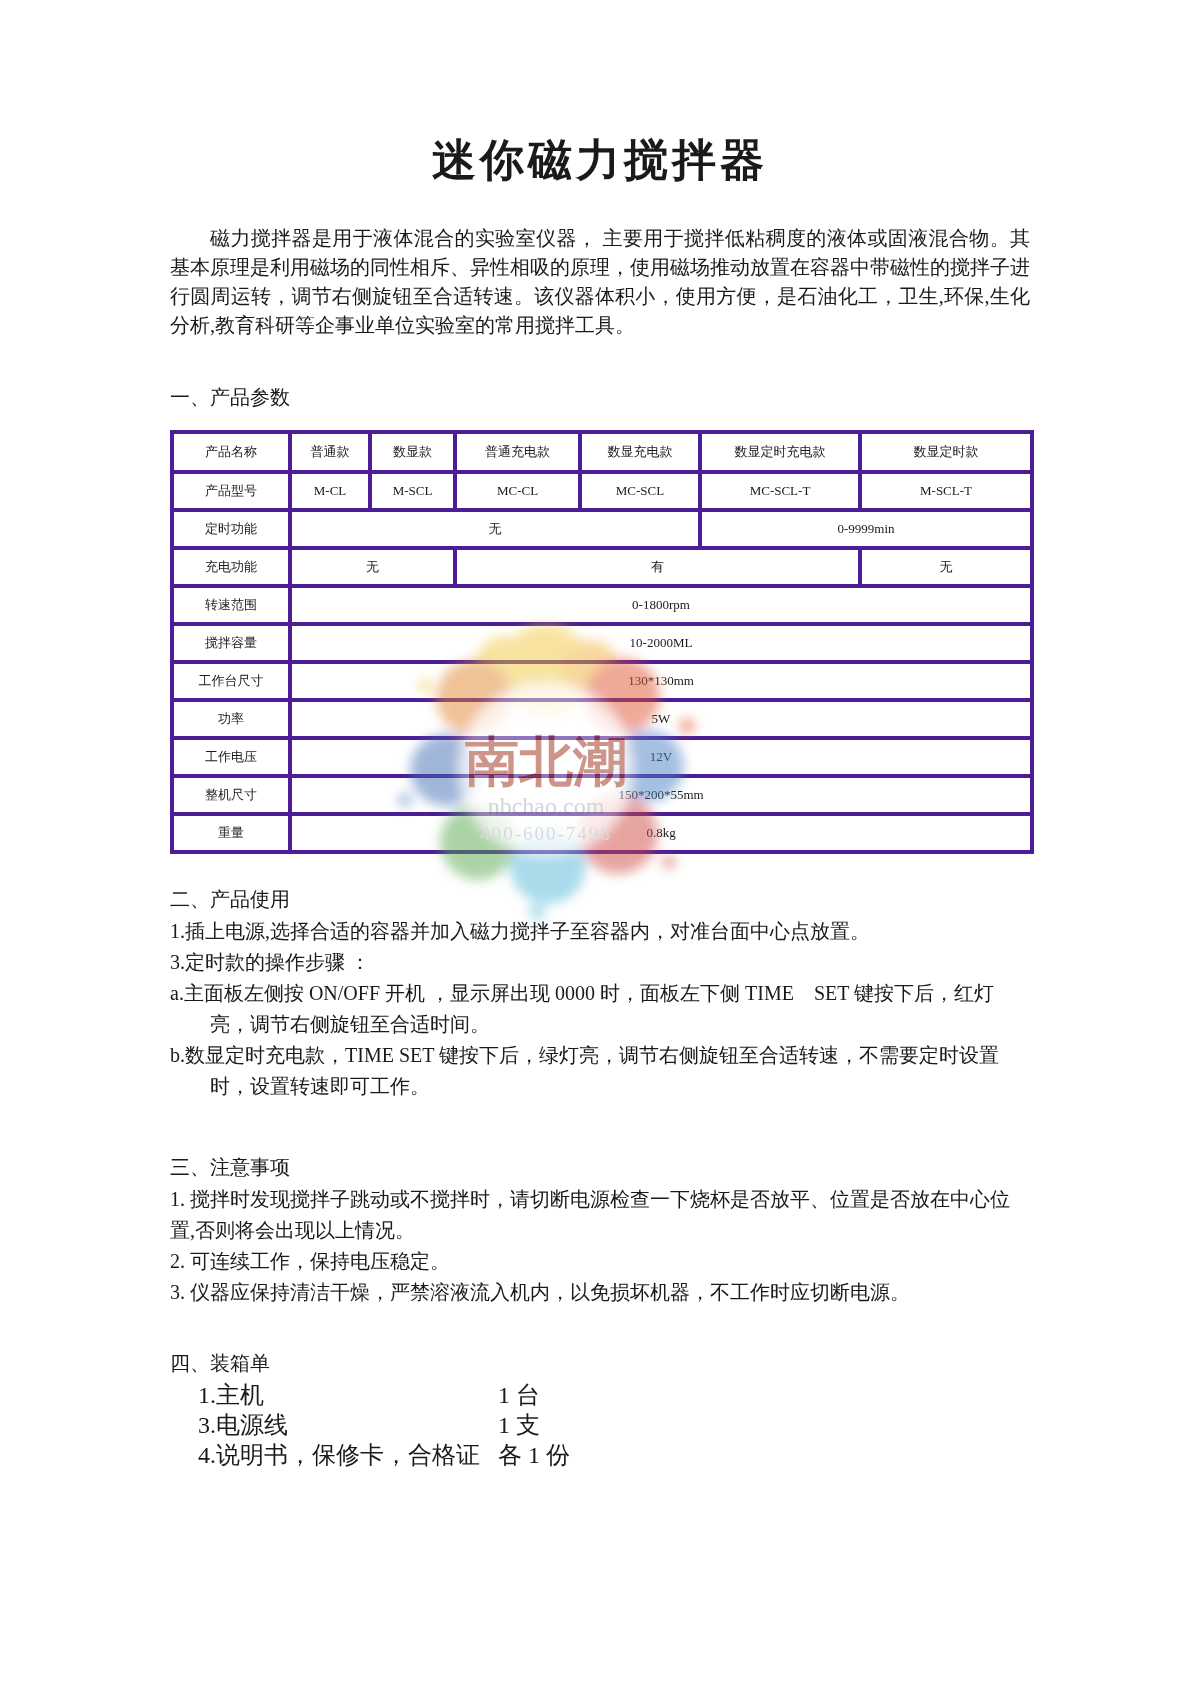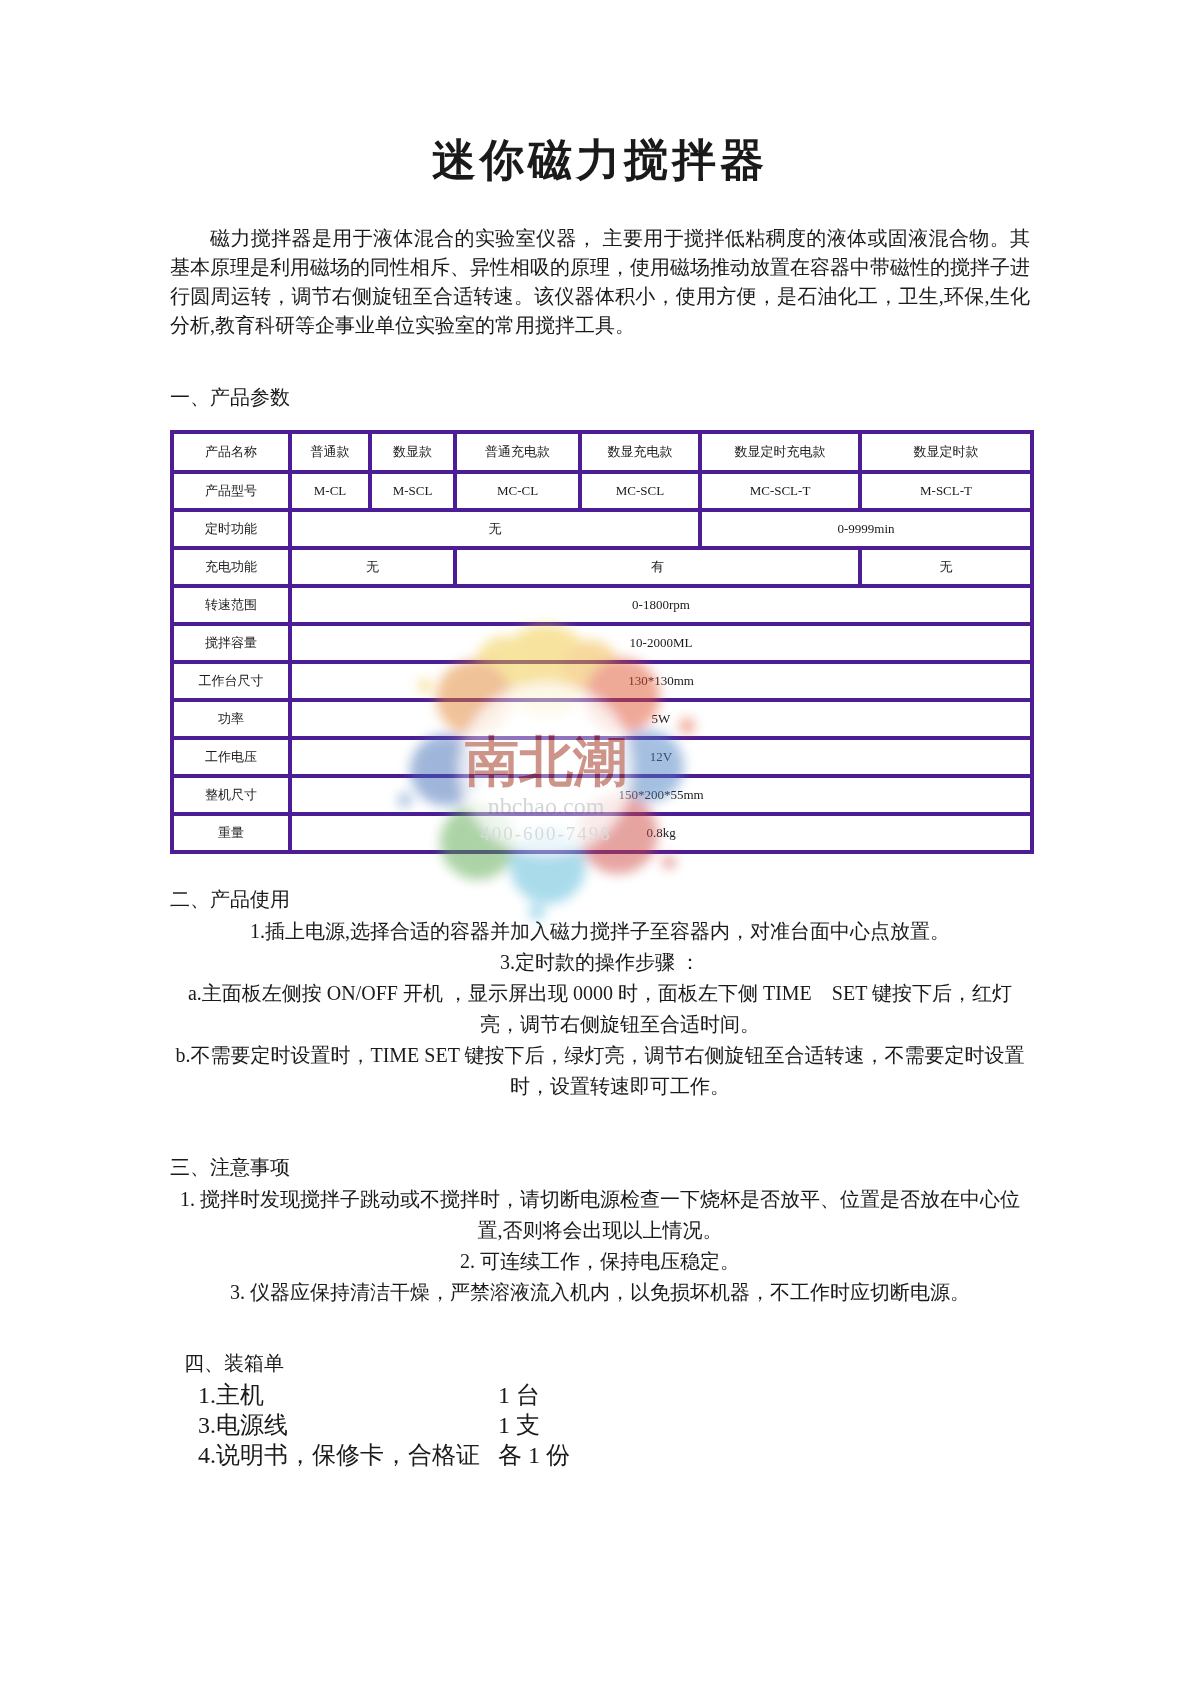--- a/index.html
+++ b/index.html
@@ -47,21 +47,20 @@
     vertical-align:middle;
     font-size:13px;
     height:38px;
     padding:2px 3px;
     overflow:hidden;
   }
   table.spec tr.hdr td { height:40px; }
   .body-line {
     font-size:20px;
     line-height:31px;
-    text-align:center;
   }
   .hang {
     padding-left:2em;
     text-indent:-2em;
   }
   .usage-block { margin-top:4px; }
   .notes-block { margin-top:4px; }
   .packing-block { margin-top:4px; }
   .pack-row {
     display:flex;
@@ -73,21 +72,21 @@
   .pack-qty  { }
   .watermark {
     position:absolute;
     left:385px; top:608px;
     width:322px; height:322px;
     opacity:0.55;
     pointer-events:none;
     z-index:3;
   }
   .mt-notes { margin-top:52px; }
-  .mt-pack  { margin-top:42px;margin-left:14px; }
+  .mt-pack  { margin-top:42px; }
   .mt-usage { margin-top:32px; }
 </style>
 </head>
 <body>
 
 <div class="page">
 
   <h1 class="doc-title">迷你磁力搅拌器</h1>
 
   <p class="intro">磁力搅拌器是用于液体混合的实验室仪器， 主要用于搅拌低粘稠度的液体或固液混合物。其基本原理是利用磁场的同性相斥、异性相吸的原理，使用磁场推动放置在容器中带磁性的搅拌子进行圆周运转，调节右侧旋钮至合适转速。该仪器体积小，使用方便，是石油化工，卫生,环保,生化分析,教育科研等企事业单位实验室的常用搅拌工具。</p>
@@ -163,21 +162,21 @@
       <td colspan="6">0.8kg</td>
     </tr>
   </tbody>
     </table>
 
   <div class="sec-heading mt-usage">二、产品使用</div>
   <div class="usage-block">
     <p class="body-line">1.插上电源,选择合适的容器并加入磁力搅拌子至容器内，对准台面中心点放置。</p>
     <p class="body-line">3.定时款的操作步骤 ：</p>
     <p class="body-line hang">a.主面板左侧按 ON/OFF 开机 ，显示屏出现 0000 时，面板左下侧 TIME　SET 键按下后，红灯亮，调节右侧旋钮至合适时间。</p>
-    <p class="body-line hang">b.不需要定时设置时，TIME SET 键按下后，绿灯亮，调节右侧旋钮至合适转速，不需要定时设置时，设置转速即可工作。</p>
+    <p class="body-line hang">b.数显定时充电款，TIME SET 键按下后，绿灯亮，调节右侧旋钮至合适转速，不需要定时设置时，设置转速即可工作。</p>
   </div>
 
   <div class="sec-heading mt-notes">三、注意事项</div>
   <div class="notes-block">
     <p class="body-line">1.  搅拌时发现搅拌子跳动或不搅拌时，请切断电源检查一下烧杯是否放平、位置是否放在中心位置,否则将会出现以上情况。</p>
     <p class="body-line">2.  可连续工作，保持电压稳定。</p>
     <p class="body-line">3.  仪器应保持清洁干燥，严禁溶液流入机内，以免损坏机器，不工作时应切断电源。</p>
   </div>
 
   <div class="sec-heading mt-pack">四、装箱单</div>

